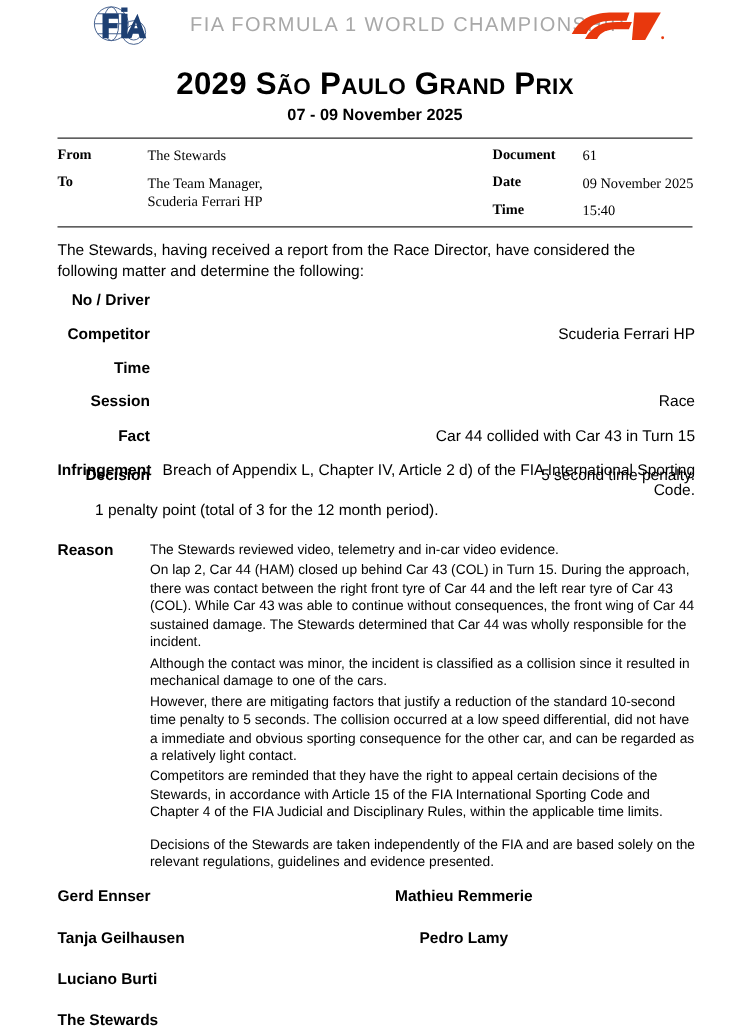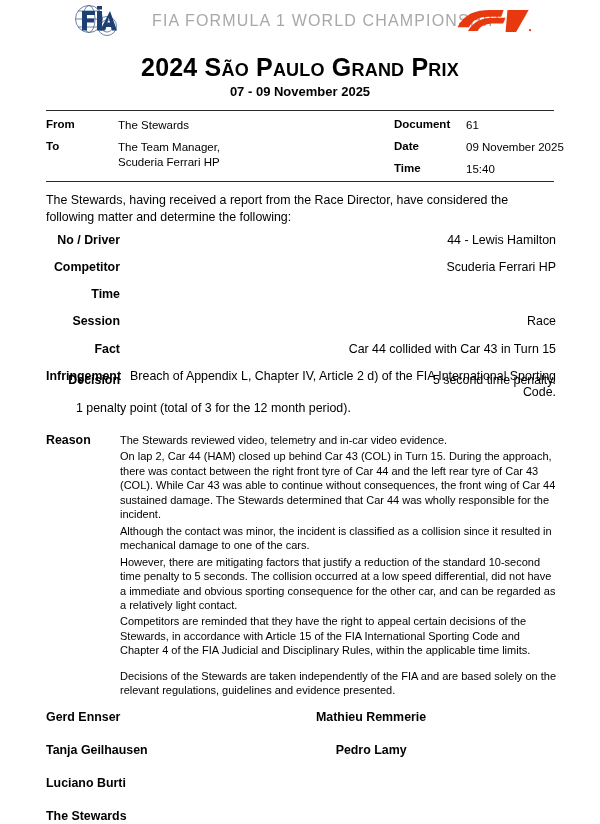--- a/index.html
+++ b/index.html
@@ -73,20 +73,21 @@
   .rule-top { top: 110px; }
   .rule-bottom { top: 181px; }
 
   
   .meta {
     position: absolute;
     top: 118px;
     left: 46px;
     right: 60px;
     height: 58px;
+    font-family: Liberation Serif, serif;
   }
   .meta-col-left {
     position: absolute;
     left: 0;
     top: 0;
     width: 330px;
   }
   .meta-col-right {
     position: absolute;
     left: 348px;
@@ -235,21 +236,21 @@
       <g fill="#e8380d">
         <path d="M4 40 C18 12 42 4 72 4 L100 4 L95 18 L70 18 C50 18 36 24 28 40 Z"></path>
         <path d="M26 48 C38 26 56 20 80 20 L104 20 L99 32 L80 32 C64 32 52 36 46 48 Z"></path>
         <path d="M108 4 L152 4 L126 50 L104 50 Z"></path>
       </g>
       <circle cx="155" cy="46" r="2.4" fill="#e8380d"></circle>
     </svg>
   </div>
 </div>
 
-<div class="event-title">2024 São Paulo Grand Prix</div>
+<div class="event-title">2029 São Paulo Grand Prix</div>
 
 <div class="event-dates">07 - 09 November 2025</div>
 
 <div class="rule rule-top"></div>
 <div class="rule rule-bottom"></div>
 
 <div class="meta">
 
   <div class="meta-col-left">
     <div class="meta-row">
@@ -279,21 +280,20 @@
       <div class="meta-value">15:40</div>
     </div>
   </div>
 </div>
 
 <div class="intro">The Stewards, having received a report from the Race Director, have considered the following matter and determine the following:</div>
 
 <div class="fields">
   <div class="field-row">
     <div class="field-label">No / Driver</div>
-    <div class="field-value">44 - Lewis Hamilton</div>
   </div>
   <div class="field-row">
     <div class="field-label">Competitor</div>
     <div class="field-value">Scuderia Ferrari HP</div>
   </div>
   <div class="field-row">
     <div class="field-label">Time</div>
   </div>
   <div class="field-row">
     <div class="field-label">Session</div>

